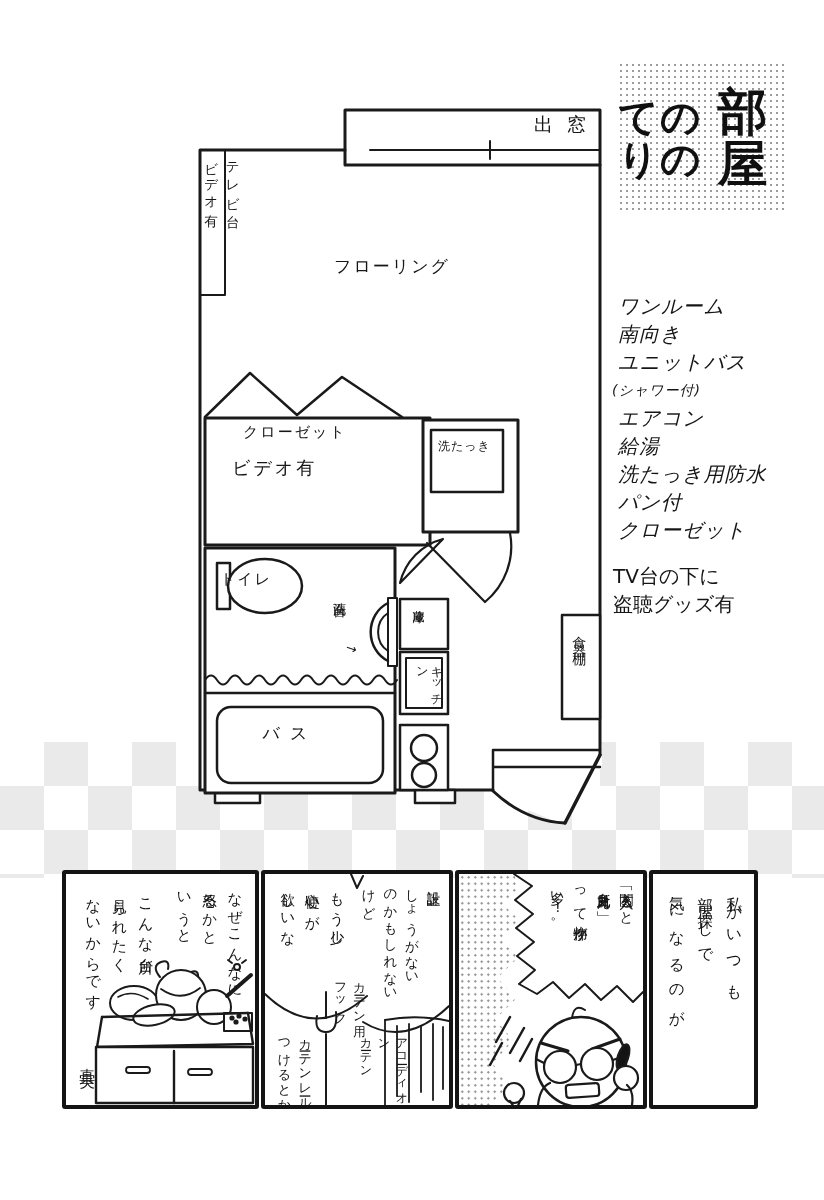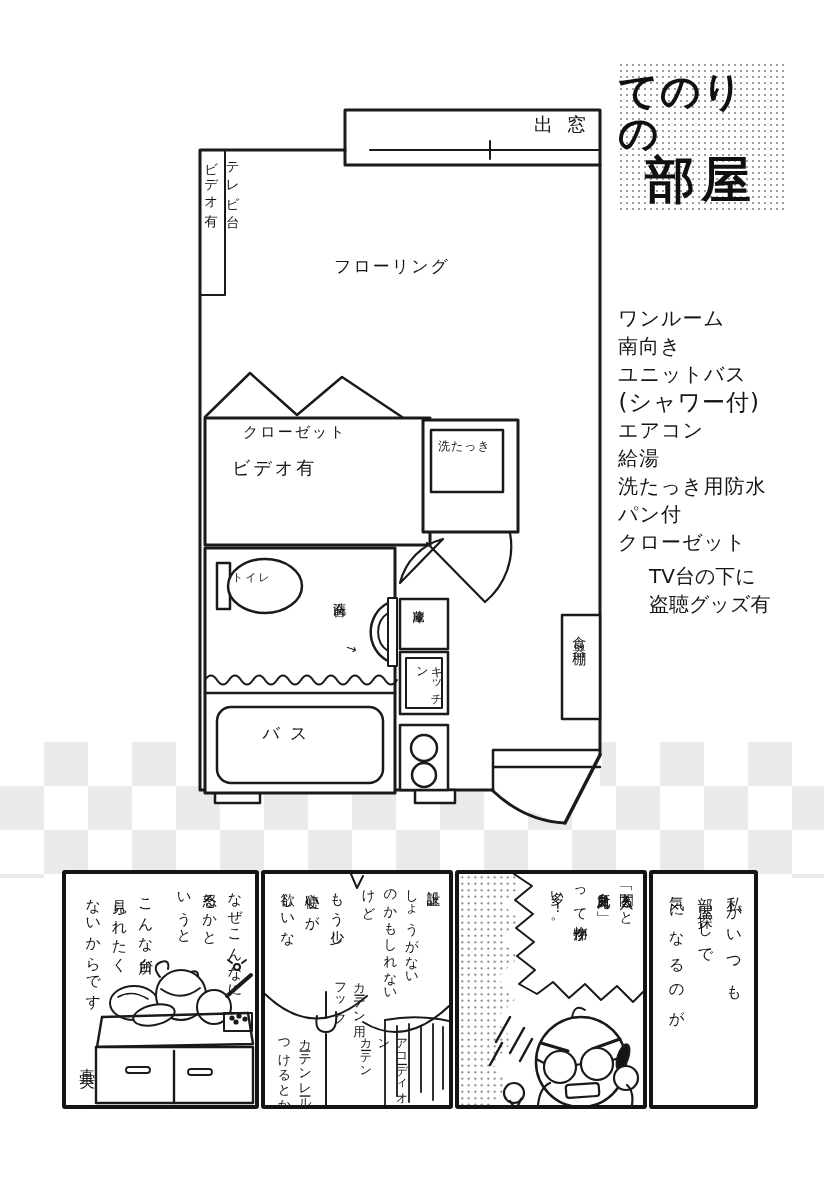--- a/index.html
+++ b/index.html
@@ -10,30 +10,30 @@
     background-image:repeating-conic-gradient(#dedede 0% 25%, transparent 0% 50%);
     background-size:88px 88px;opacity:.65;}
   svg{position:absolute;}
   .ink{stroke:#1a1a1a;fill:none;stroke-linecap:round;stroke-linejoin:round;}
   .htext{position:absolute;white-space:nowrap;color:#161616;z-index:3;}
   .vtext{position:absolute;writing-mode:vertical-rl;text-orientation:upright;
          white-space:pre-line;color:#161616;z-index:3;line-height:1.75;letter-spacing:2px;}
   
   .logo{position:absolute;left:618px;top:62px;width:166px;height:152px;z-index:1;
     background-image:radial-gradient(circle,#9c9c9c 1.1px,transparent 1.5px);
-    background-size:6px 6px;display:flex;flex-direction:column;align-items:center;
+    background-size:6px 6px;display:flex;flex-direction:row;align-items:center;
     justify-content:center;}
   .logo .l1{font-size:40px;font-weight:bold;letter-spacing:1px;line-height:1.05;color:#101010;}
   .logo .l2{font-size:50px;font-weight:bold;letter-spacing:6px;line-height:1.05;color:#101010;}
   
-  .features{position:absolute;left:618px;top:304px;z-index:3;}
+  .features{position:absolute;left:618px;top:292px;z-index:3;font-style:italic;}
   .features div{font-size:20px;line-height:28px;letter-spacing:1px;}
-  .features .small{font-size:23px;margin-left:-6px;text-align:center;}
+  .features .small{font-size:14px;margin-left:-6px;}
   .note{position:absolute;left:613px;top:562px;z-index:3;}
-  .note div{font-size:20px;line-height:28px;margin-left:36px;}
+  .note div{font-size:20px;line-height:28px;}
   
   .panel{position:absolute;top:870px;height:239px;background:#fff;border:4px solid #141414;
          border-radius:3px;box-sizing:border-box;z-index:2;overflow:hidden;}
   .p-a{left:62px;width:197px;}
   .p-b{left:261px;width:192px;}
   .p-c{left:455px;width:192px;}
   .p-d{left:649px;width:109px;}
   .halftone{position:absolute;left:0;top:0;width:62px;height:100%;
     background-image:radial-gradient(circle,#8f8f8f 1px,transparent 1.3px);
     background-size:6.5px 6.5px;
@@ -117,21 +117,21 @@
     </g>
   </svg>
 
   <div class="htext" style="left:345px;top:112px;width:255px;text-align:right;font-size:19px;letter-spacing:14px;">出窓</div>
   <div class="vtext" style="left:200px;top:152px;height:150px;font-size:13.5px;line-height:1.6;">テレビ台
 ビデオ有</div>
   <div class="htext" style="left:334px;top:255px;font-size:17px;letter-spacing:2px;">フローリング</div>
   <div class="htext" style="left:243px;top:423px;font-size:15px;letter-spacing:2px;">クローゼット</div>
   <div class="htext" style="left:232px;top:456px;font-size:18px;letter-spacing:3px;">ビデオ有</div>
   <div class="htext" style="left:438px;top:438px;font-size:12px;letter-spacing:1px;">洗たっき</div>
-  <div class="htext" style="left:232px;top:570px;font-size:11px;letter-spacing:2px;">トイレ</div>
+  <div class="htext" style="left:220px;top:570px;font-size:15px;letter-spacing:2px;">トイレ</div>
   <div class="vtext" style="left:330px;top:592px;height:62px;font-size:13px;line-height:1.3;letter-spacing:1px;">洗面台</div>
   <div class="htext" style="left:346px;top:641px;font-size:13px;transform:rotate(18deg);">→</div>
   <div class="vtext" style="left:411px;top:601px;height:46px;font-size:12px;line-height:1.2;letter-spacing:0;">冷蔵庫</div>
   <div class="vtext" style="left:415px;top:658px;height:52px;font-size:12px;line-height:1.2;letter-spacing:0;">キッチン</div>
   <div class="htext" style="left:217px;top:722px;width:146px;text-align:center;font-size:17px;letter-spacing:10px;">バス</div>
   <div class="vtext" style="left:571px;top:625px;height:88px;font-size:14px;letter-spacing:8px;line-height:1.2;">食器棚</div>
 
   <div class="features">
     <div>ワンルーム</div>
     <div>南向き</div>

